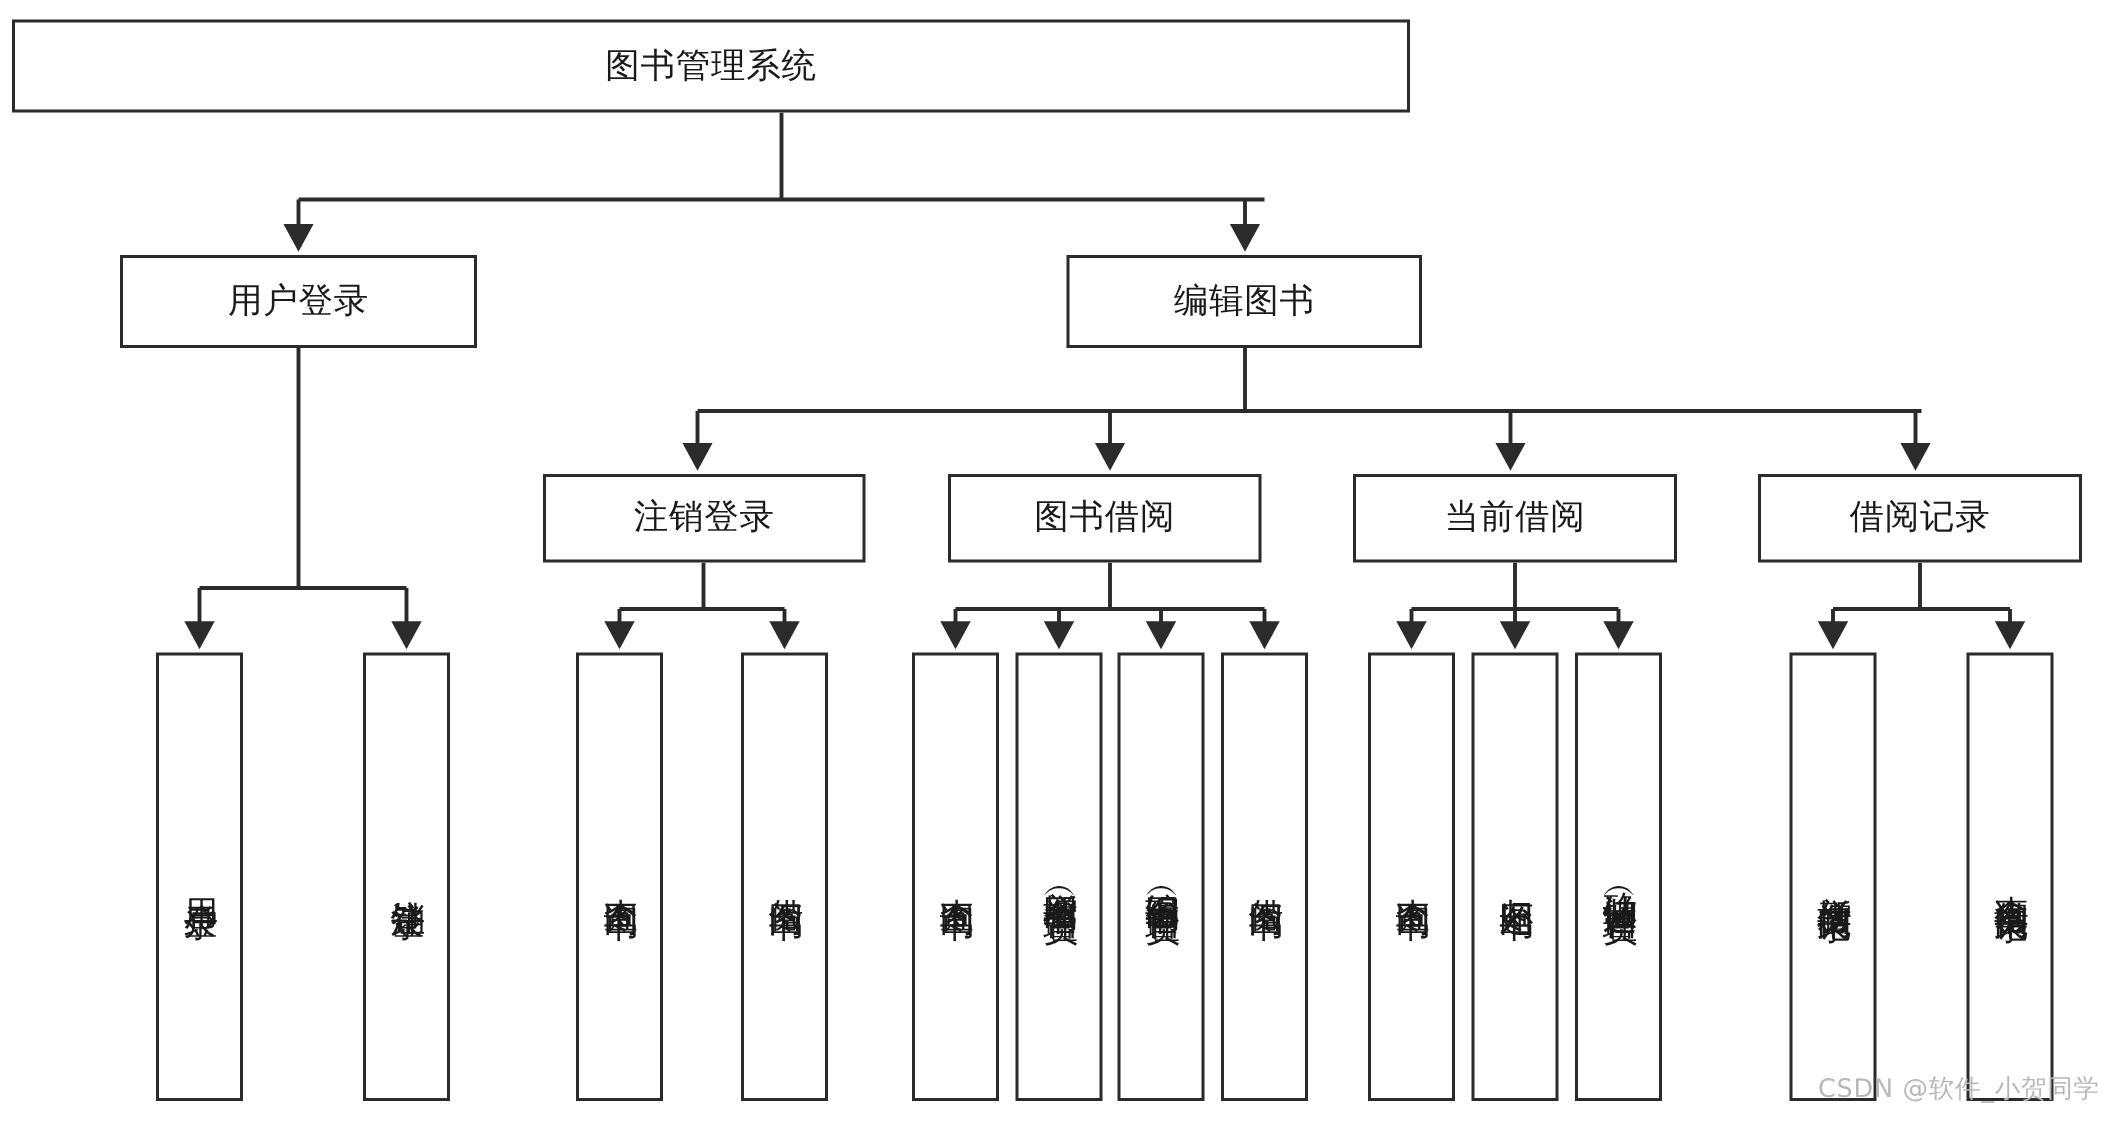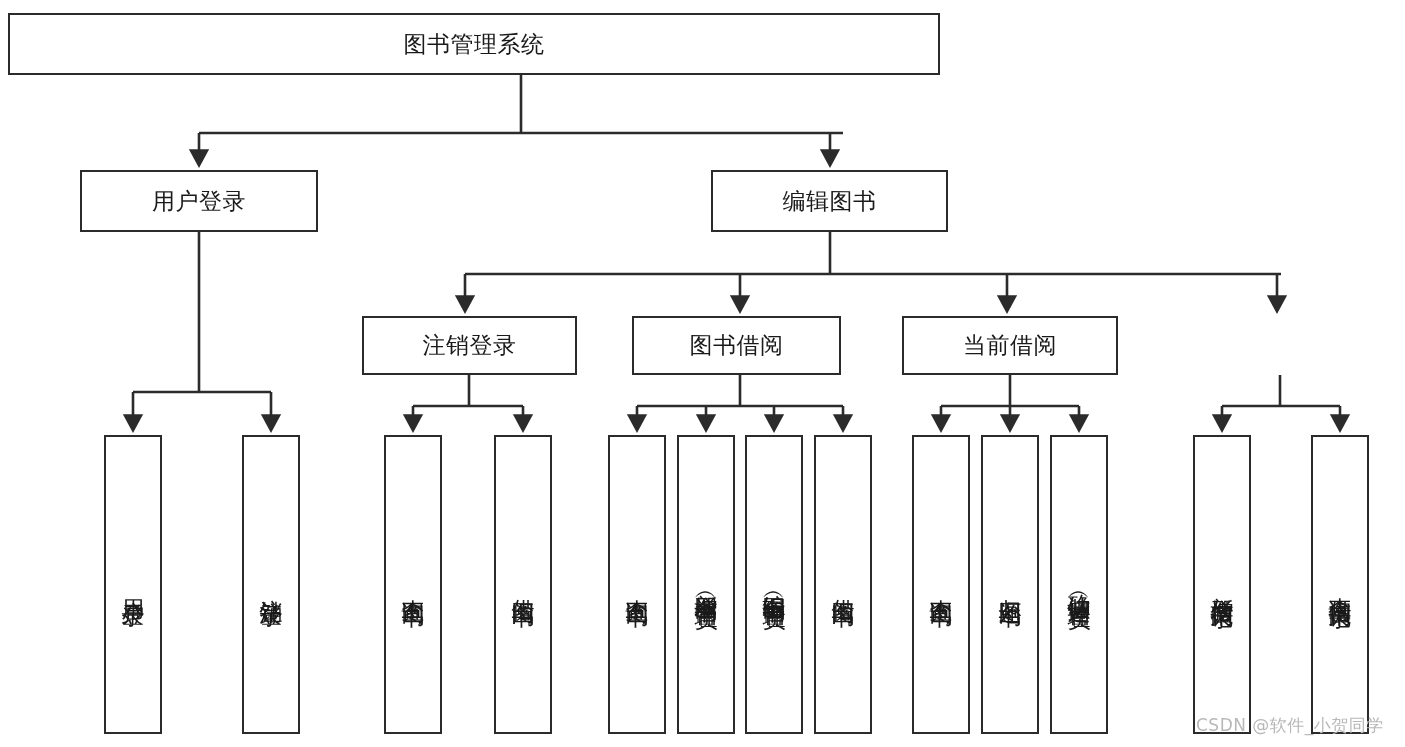--- a/index.html
+++ b/index.html
@@ -53,20 +53,21 @@
     letter-spacing: 2px;
     font-size: 23px;
     line-height: 1.0;
   }
   .watermark {
     position: absolute;
     color: #b8b8b8;
     font-size: 17px;
     white-space: nowrap;
     letter-spacing: 0.5px;
+    padding-left: 16px;
   }
 </style>
 </head>
 <body>
 
 <div id="diagram-canvas">
 
   <svg class="connector-layer" viewBox="0 0 1405 747">
     <defs>
       <marker id="arrowhead" markerWidth="9" markerHeight="9" refX="3.4" refY="4.5" orient="auto" markerUnits="strokeWidth">
@@ -142,20 +143,23 @@
 
   <div class="node" style="left:362px; top:316px; width:215px; height:59px;">
     <span class="node-label">注销登录</span>
   </div>
   <div class="node" style="left:632px; top:316px; width:209px; height:59px;">
     <span class="node-label">图书借阅</span>
   </div>
   <div class="node" style="left:902px; top:316px; width:216px; height:59px;">
     <span class="node-label">当前借阅</span>
   </div>
+  <div class="node" style="left:1172px; top:316px; width:216px; height:59px;">
+    <span class="node-label">借阅记录</span>
+  </div>
 
   <div class="node leaf" style="left:104px; top:435px; width:58px; height:299px;">
     <span class="node-label">用户登录</span>
   </div>
   <div class="node leaf" style="left:242px; top:435px; width:58px; height:299px;">
     <span class="node-label">注销登录</span>
   </div>
 
   <div class="node leaf" style="left:384px; top:435px; width:58px; height:299px;">
     <span class="node-label">查询图书</span>

